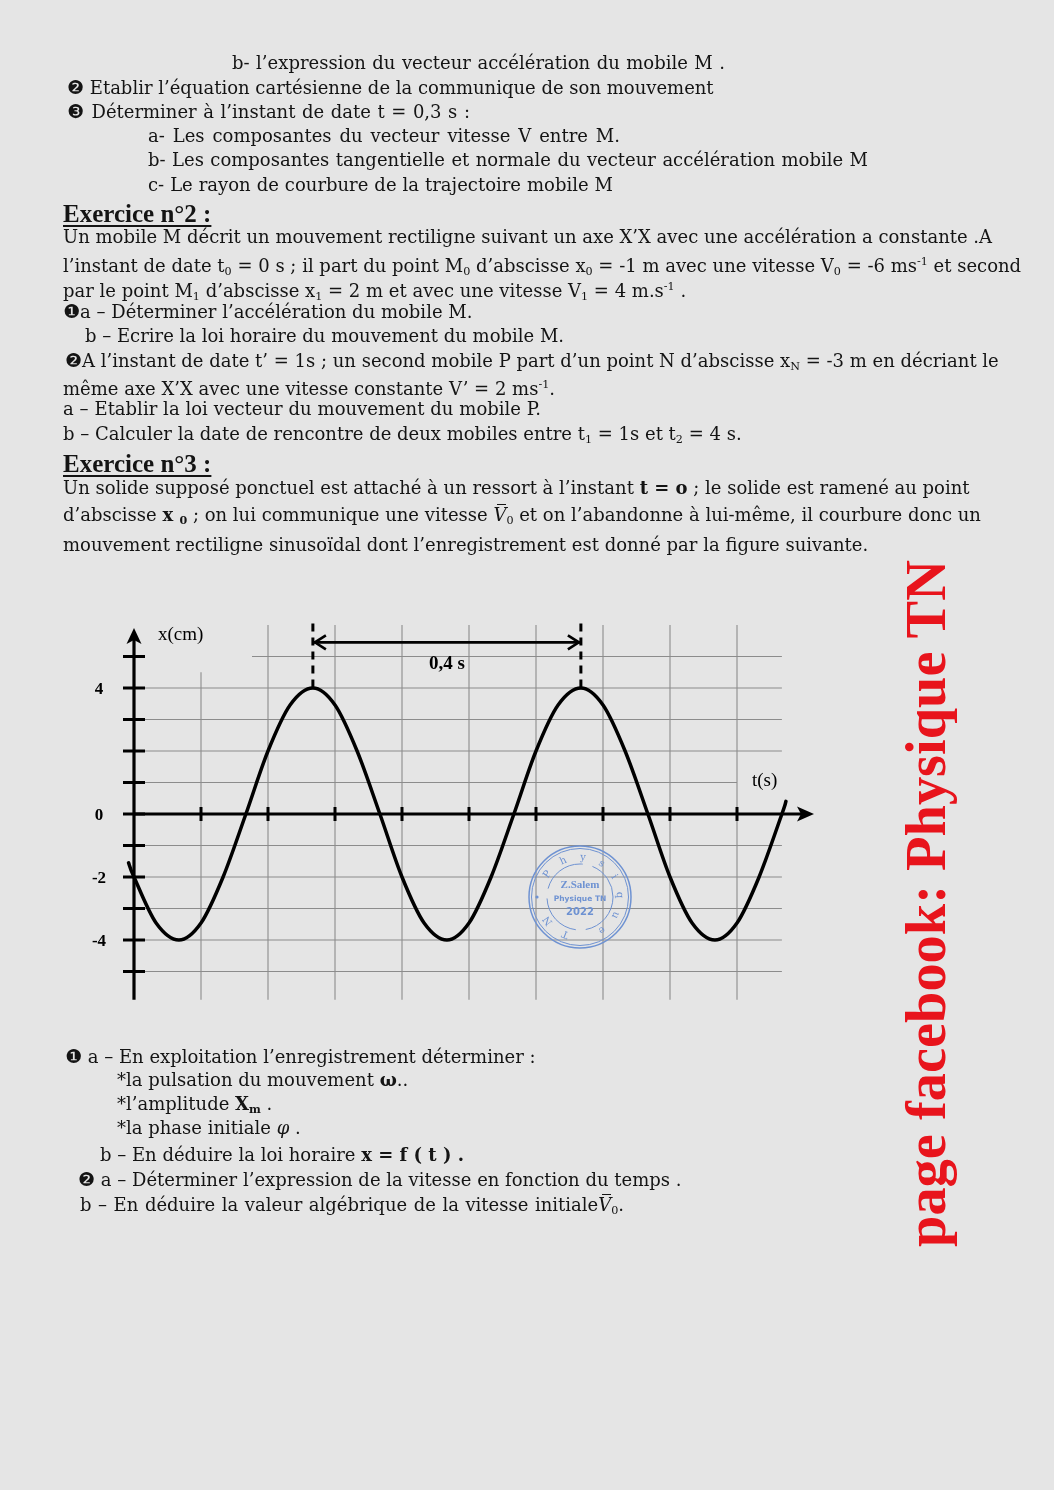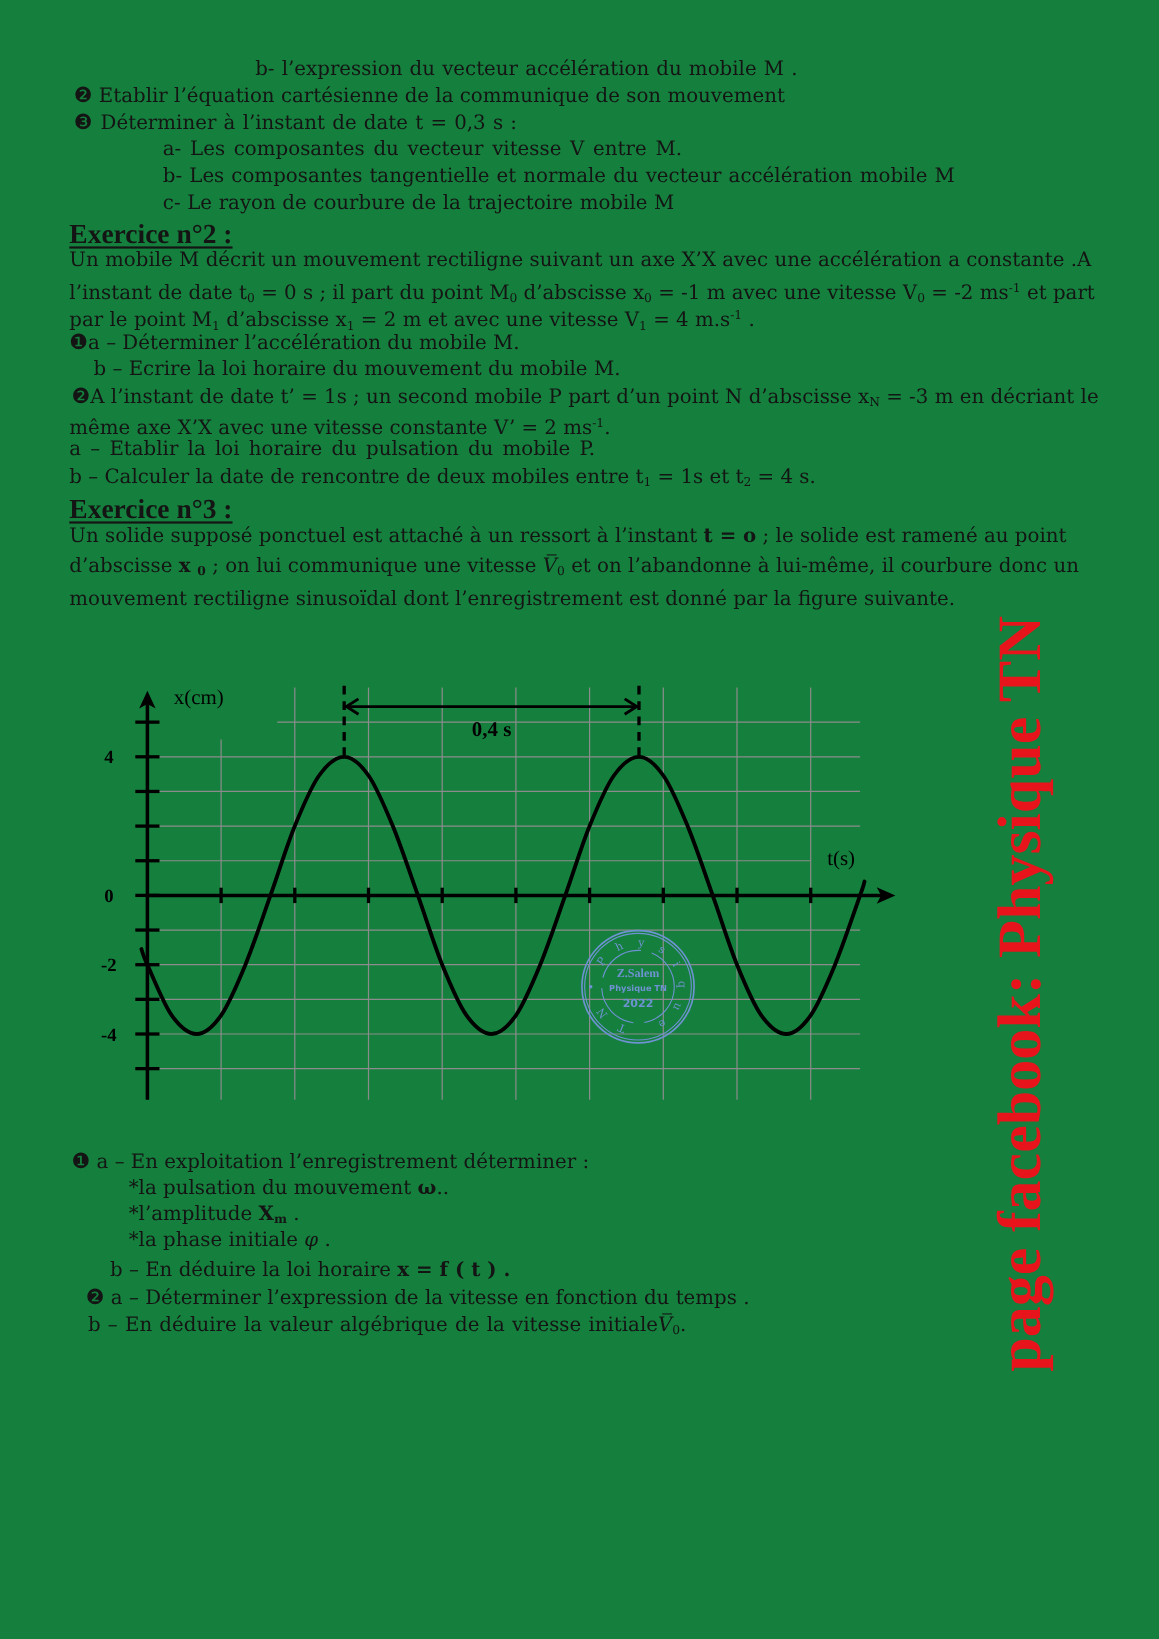--- a/index.html
+++ b/index.html
@@ -1,17 +1,17 @@
 <!DOCTYPE html>
 <html style="--text: #141414; --banner: #e8141c; --stamp: #6e92d2; --grid: #8c8c8c; --curve: #000000;"><head>
 <meta charset="utf-8">
 <style>
   :root { --text:#141414; --banner:#e8141c; --stamp:#6e92d2; --grid:#8c8c8c; --curve:#000000; }
   html, body { margin:0; padding:0; background:#ffffff; }
-  #page { position:relative; width:1054px; height:1490px; overflow:hidden; background:#15803d; color:var(--text); }
+  #page { position:relative; width:1054px; height:1490px; overflow:hidden; background:#e5e5e5; color:var(--text); }
   .ln {
     position:absolute; white-space:nowrap;
     font-family:"DejaVu Serif", serif; font-size:18px; line-height:24px;
     text-align:justify; text-align-last:justify; color:var(--text);
   }
   .hd {
     position:absolute; white-space:nowrap;
     font-family:"Liberation Serif", serif; font-weight:bold; font-size:25px; line-height:28px;
     text-decoration:underline; text-decoration-thickness:2px; text-underline-offset:3px; color:var(--text);
   }
@@ -55,27 +55,27 @@
     <div class="ln" style="left:67px;top:75px;width:640px"><span class="seg-bullet">❷</span><span> Etablir l’équation cartésienne de la communique de son mouvement</span></div>
     <div class="ln" style="left:67px;top:99px;width:403px"><span class="seg-bullet">❸</span><span> Déterminer à l’instant de date t = 0,3 s :</span></div>
     <div class="ln" style="left:148px;top:124px;width:472px"><span>a- Les composantes du vecteur vitesse V entre M.</span></div>
     <div class="ln" style="left:148px;top:148px;width:720px"><span>b- Les composantes tangentielle et normale du vecteur accélération mobile M</span></div>
     <div class="ln" style="left:148px;top:173px;width:465px"><span>c- Le rayon de courbure de la trajectoire mobile M</span></div>
   </div>
 
   <div>
     <div class="hd" style="left:63px;top:200px">Exercice n°2 :</div>
     <div class="ln" style="left:63px;top:225px;width:919px"><span>Un mobile M  décrit un mouvement rectiligne suivant un axe X’X avec une accélération a constante .A</span></div>
-    <div class="ln" style="left:63px;top:250px;width:925px"><span>l’instant de date t</span><span class="seg-sub">0</span><span> = 0 s ; il  part du point M</span><span class="seg-sub">0</span><span> d’abscisse x</span><span class="seg-sub">0</span><span> = -1 m avec une vitesse V</span><span class="seg-sub">0</span><span> = -2 ms</span><span class="seg-sup">-1</span><span> et part</span></div>
+    <div class="ln" style="left:63px;top:250px;width:925px"><span>l’instant de date t</span><span class="seg-sub">0</span><span> = 0 s ; il  part du point M</span><span class="seg-sub">0</span><span> d’abscisse x</span><span class="seg-sub">0</span><span> = -1 m avec une vitesse V</span><span class="seg-sub">0</span><span> = -6 ms</span><span class="seg-sup">-1</span><span> et second</span></div>
     <div class="ln" style="left:63px;top:275px;width:605px"><span>par le point M</span><span class="seg-sub">1</span><span> d’abscisse x</span><span class="seg-sub">1</span><span> = 2 m et avec une vitesse V</span><span class="seg-sub">1</span><span> = 4 m.s</span><span class="seg-sup">-1</span><span> .</span></div>
     <div class="ln" style="left:63px;top:299px;width:403px"><span class="seg-bullet">❶</span><span>a – Déterminer l’accélération du mobile M.</span></div>
     <div class="ln" style="left:85px;top:324px;width:472px"><span>b – Ecrire la loi horaire du mouvement du mobile M.</span></div>
     <div class="ln" style="left:65px;top:348px;width:910px"><span class="seg-bullet">❷</span><span>A l’instant de date t’ = 1s ; un second mobile P part d’un point N d’abscisse x</span><span class="seg-sub">N</span><span> = -3 m en décriant le</span></div>
     <div class="ln" style="left:63px;top:373px;width:464px"><span>même axe X’X avec une vitesse constante V’ = 2 ms</span><span class="seg-sup">-1</span><span>.</span></div>
-    <div class="ln" style="left:63px;top:397px;width:478px"><span>a – Etablir la loi horaire du pulsation du mobile P.</span></div>
+    <div class="ln" style="left:63px;top:397px;width:478px"><span>a – Etablir la loi vecteur du mouvement du mobile P.</span></div>
     <div class="ln" style="left:63px;top:422px;width:651px"><span>b – Calculer la date de rencontre de deux mobiles entre t</span><span class="seg-sub">1</span><span> = 1s et t</span><span class="seg-sub">2</span><span> = 4 s.</span></div>
   </div>
 
   <div>
     <div class="hd" style="left:63px;top:450px">Exercice n°3 :</div>
     <div class="ln" style="left:63px;top:476px;width:882px"><span>Un solide supposé ponctuel est attaché à un ressort à l’instant </span><span class="seg-b">t = o</span><span> ; le solide est ramené au point</span></div>
     <div class="ln" style="left:63px;top:503px;width:885px"><span>d’abscisse </span><span class="seg-b">x </span><span class="seg-b seg-sub">0</span><span> ; on lui communique une vitesse </span><span class="seg-vec">V</span><span class="seg-sub">0</span><span> et on l’abandonne à lui-même, il courbure donc un</span></div>
     <div class="ln" style="left:63px;top:533px;width:795px"><span>mouvement rectiligne sinusoïdal dont l’enregistrement est donné par la figure  suivante.</span></div>
 
     <div class="ln" style="left:65px;top:1044px;width:465px"><span class="seg-bullet">❶</span><span> a – En exploitation l’enregistrement déterminer :</span></div>

